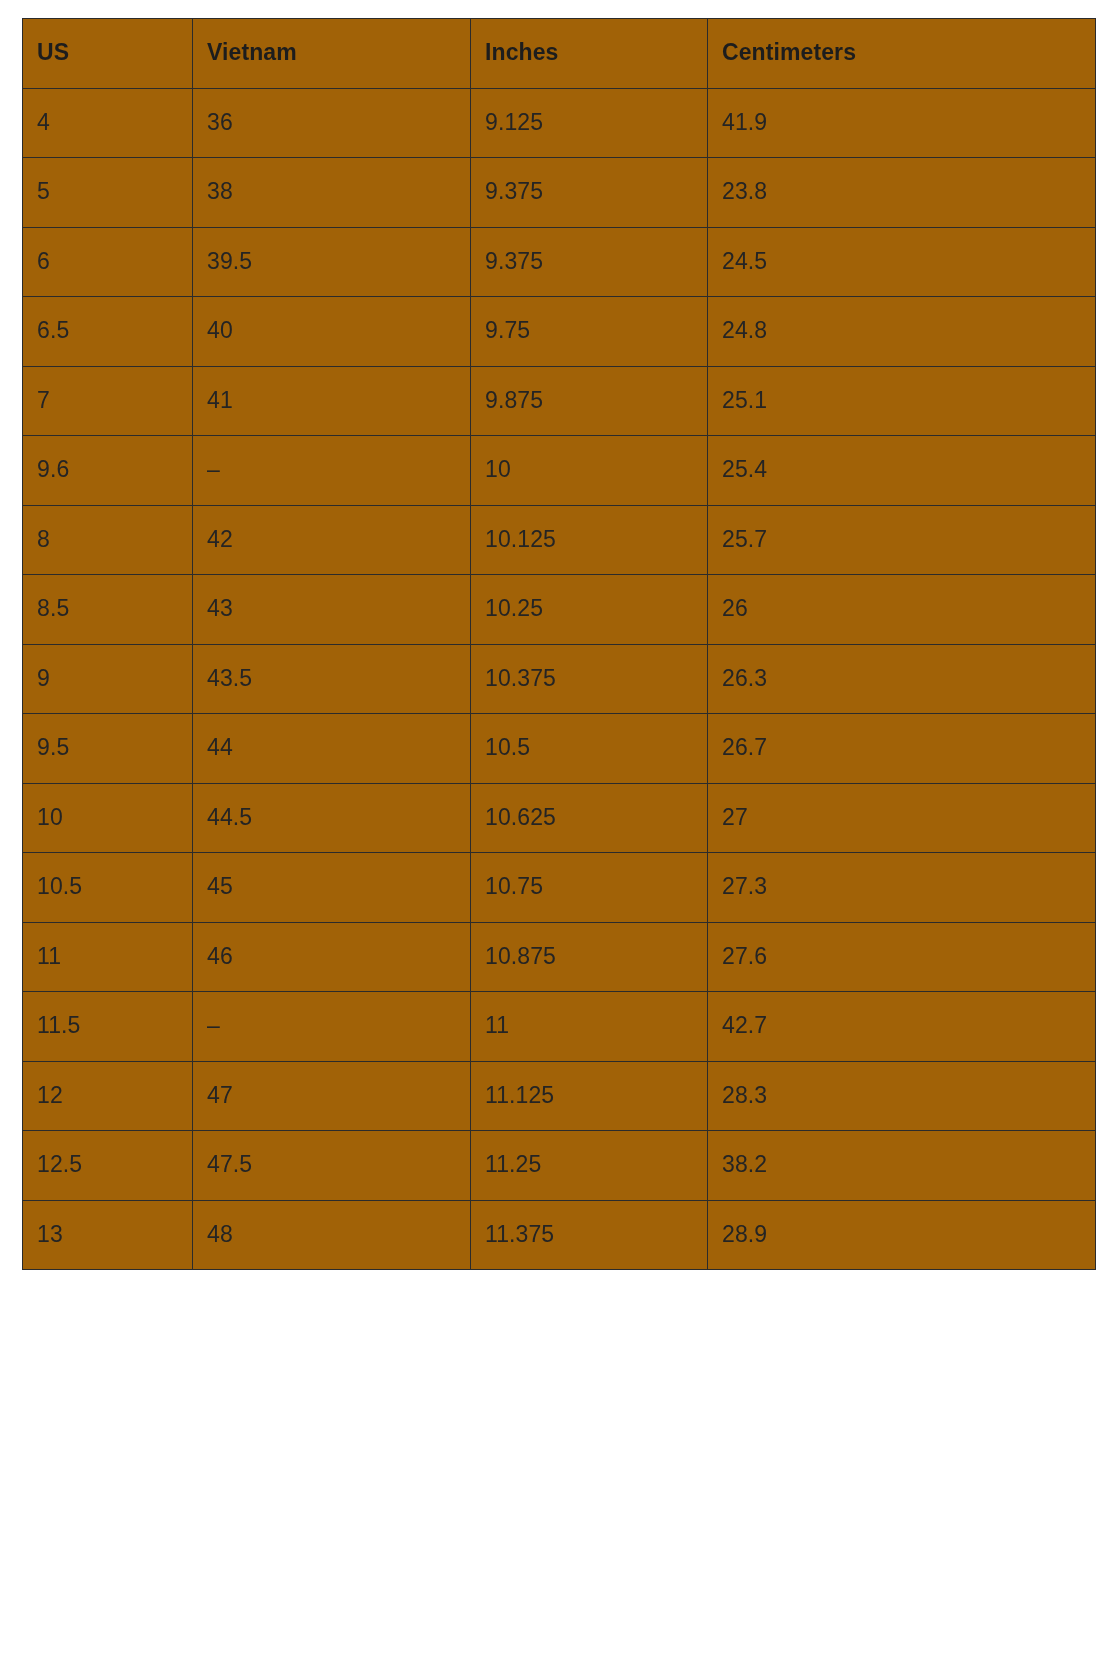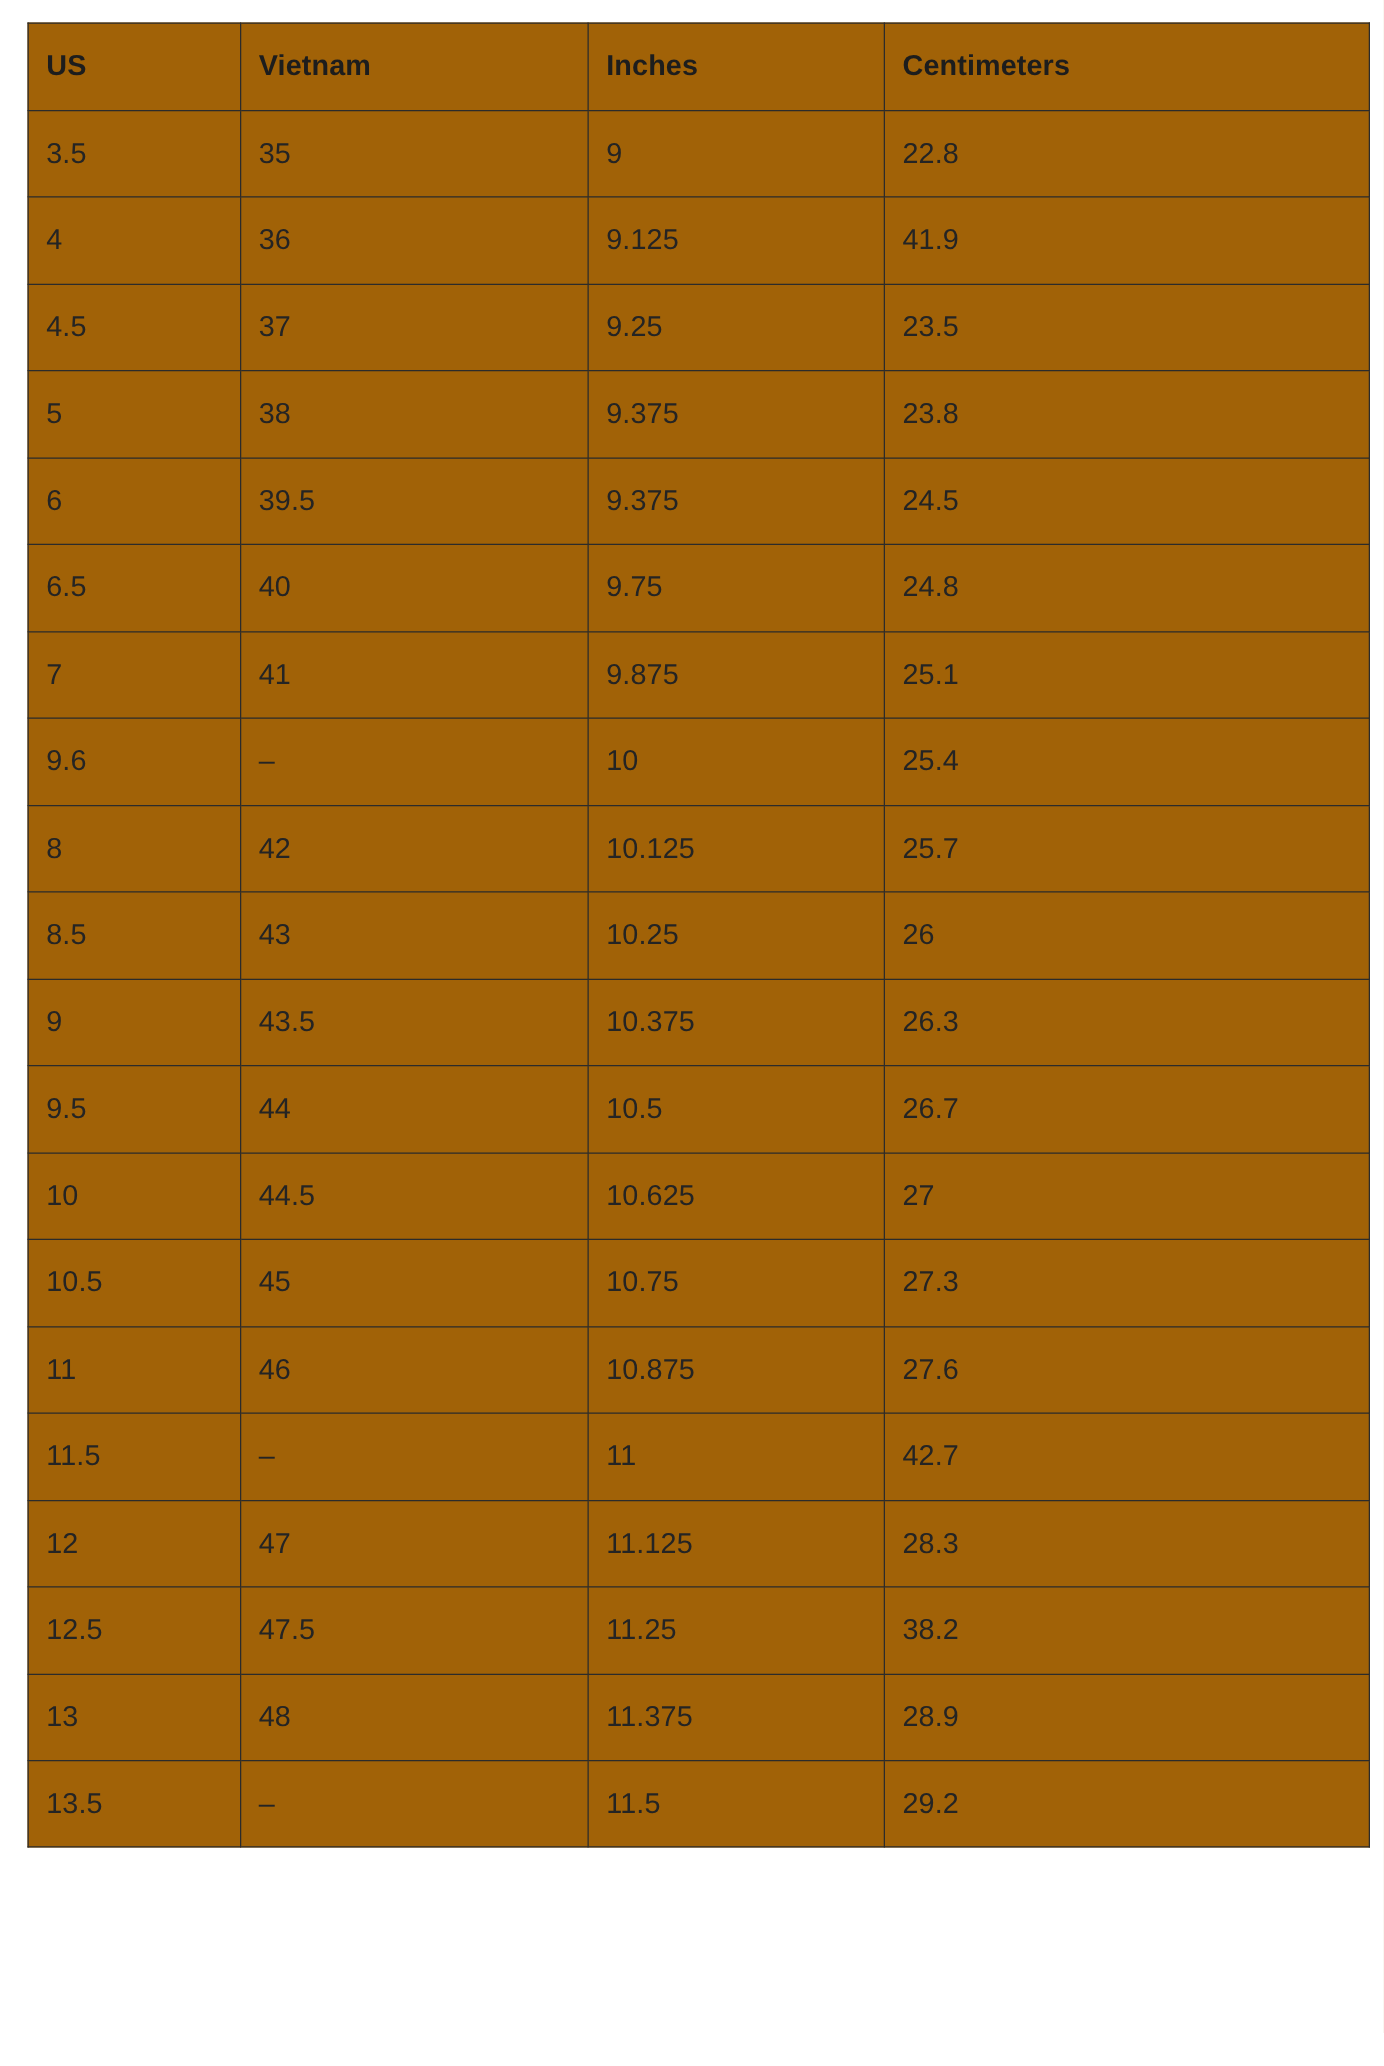--- a/index.html
+++ b/index.html
@@ -72,36 +72,24 @@
     <thead>
       <tr>
         <th>US</th>
         <th>Vietnam</th>
         <th>Inches</th>
         <th>Centimeters</th>
       </tr>
     </thead>
     <tbody>
         <tr>
-          <td>3.5</td>
-          <td>35</td>
-          <td>9</td>
-          <td>22.8</td>
-        </tr>
-        <tr>
           <td>4</td>
           <td>36</td>
           <td>9.125</td>
           <td>41.9</td>
-        </tr>
-        <tr>
-          <td>4.5</td>
-          <td>37</td>
-          <td>9.25</td>
-          <td>23.5</td>
         </tr>
         <tr>
           <td>5</td>
           <td>38</td>
           <td>9.375</td>
           <td>23.8</td>
         </tr>
         <tr>
           <td>6</td>
           <td>39.5</td>
@@ -185,21 +173,15 @@
           <td>47.5</td>
           <td>11.25</td>
           <td>38.2</td>
         </tr>
         <tr>
           <td>13</td>
           <td>48</td>
           <td>11.375</td>
           <td>28.9</td>
         </tr>
-        <tr>
-          <td>13.5</td>
-          <td>–</td>
-          <td>11.5</td>
-          <td>29.2</td>
-        </tr>
       </tbody>
   </table>
 </div>
 
 </body></html>

